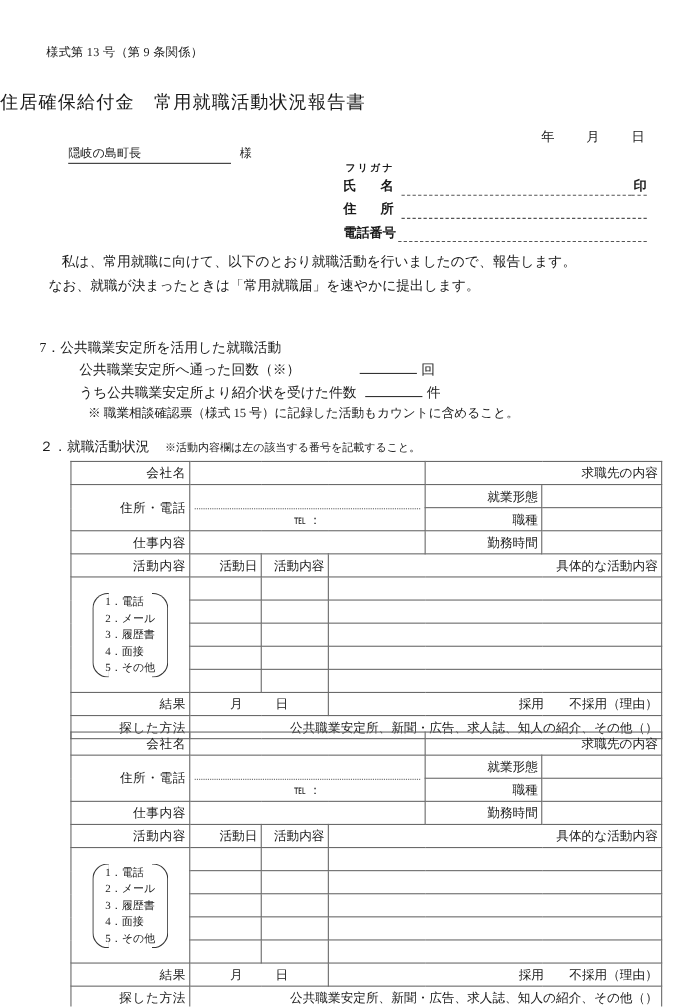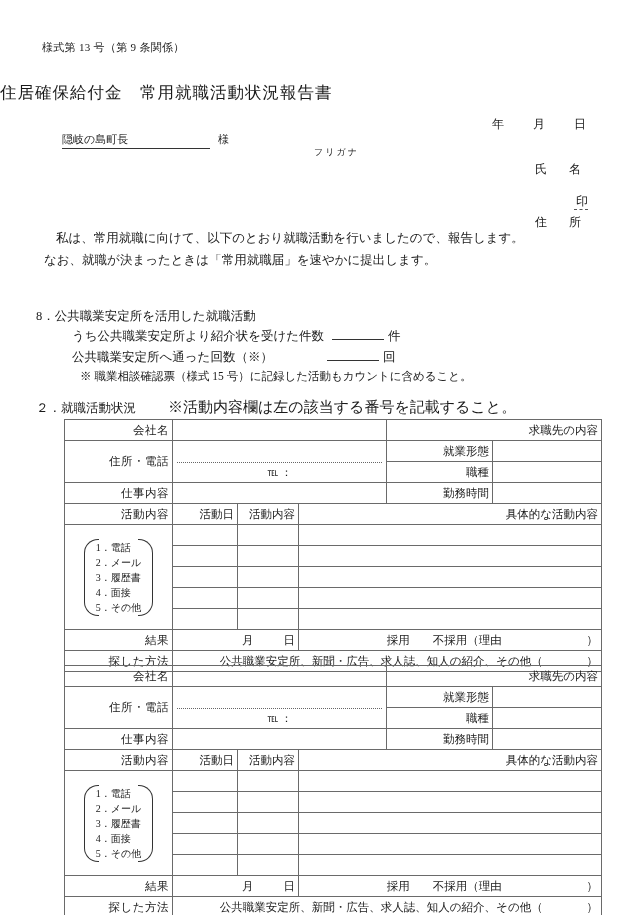--- a/index.html
+++ b/index.html
@@ -68,33 +68,33 @@
     margin-left: 8px;
   }
 
   
   .applicant {
     position: absolute;
     left: 312px;
     top: 146px;
     width: 276px;
     font-size: 12px;
+    font-weight: bold;
   }
   .furigana {
     font-size: 9px;
     letter-spacing: 2px;
     margin-bottom: 2px;
     padding-left: 2px;
   }
   .app-row {
     display: flex;
     align-items: flex-end;
     margin-bottom: 4px;
     white-space: nowrap;
-    flex-direction: column;
   }
   .app-label {
     flex: 0 0 auto;
     letter-spacing: 5px;
     padding-right: 2px;
   }
   .app-label.wide { letter-spacing: 0; }
   .app-fill {
     flex: 1 1 auto;
     border-bottom: 1px dashed #555;
@@ -153,22 +153,22 @@
 
   
   .sec2-title {
     position: absolute;
     left: 36px;
     top: 398px;
     font-size: 12.5px;
     white-space: nowrap;
   }
   .sec2-title .note-inline {
-    font-size: 15px;
-    margin-left: 32px;
+    font-size: 10px;
+    margin-left: 14px;
   }
 
   
   table.entry {
     position: absolute;
     left: 64px;
     width: 537px;
     border-collapse: collapse;
     table-layout: fixed;
     font-size: 11.5px;
@@ -176,21 +176,21 @@
   table.entry.t1 { top: 419px; }
   table.entry.t2 { top: 665px; }
 
   table.entry td {
     border: 1px solid #6a6a6a;
     padding: 0 3px;
     height: 20px;
     vertical-align: middle;
   }
   td.ctr { text-align: right; }
-  td.lft { text-align: center; padding-left: 6px; }
+  td.lft { text-align: right; padding-left: 6px; }
 
   
   td.lbl {
     text-align: right;
     letter-spacing: .5px;
   }
 
   
   td.addr-cell {
     padding: 0;
@@ -247,21 +247,21 @@
     list-style: none;
     font-size: 10px;
     line-height: 1.52;
     text-align: left;
   }
   .opts li { white-space: nowrap; }
 
   td.row-blank { height: 20px; }
 
   
-  .result-md { text-align: right; }
+  .result-md { text-align: center; }
   .result-md .m { margin-right: 30px; }
   .paren-right { float: right; }
 
   .nowrap { white-space: nowrap; }
 </style>
 </head>
 <body>
 
 <div class="page">
 
@@ -286,40 +286,44 @@
       <span class="app-label">氏　名</span>
       <span class="app-fill"></span>
       <span class="app-suffix">印</span>
     </div>
 
     <div class="app-row">
       <span class="app-label">住　所</span>
       <span class="app-fill"></span>
     </div>
 
+    <div class="app-row">
+      <span class="app-label wide">電話番号</span>
+      <span class="app-fill"></span>
+    </div>
   </div>
 
   <div class="statement">
     <p class="indent">私は、常用就職に向けて、以下のとおり就職活動を行いましたので、報告します。</p>
     <p>なお、就職が決まったときは「常用就職届」を速やかに提出します。</p>
   </div>
 
   <div class="sec1">
-    <p class="sec1-title">8．公共職業安定所を活用した就職活動</p>
+    <p class="sec1-title">7．公共職業安定所を活用した就職活動</p>
+
+    <p class="sub r1">
+      <span class="txt">公共職業安定所へ通った回数（※）</span>
+      <span class="blank"></span>
+      <span class="unit">回</span>
+    </p>
 
     <p class="sub">
       <span class="txt">うち公共職業安定所より紹介状を受けた件数</span>
       <span class="blank"></span>
       <span class="unit">件</span>
-    </p>
-
-    <p class="sub r1">
-      <span class="txt">公共職業安定所へ通った回数（※）</span>
-      <span class="blank"></span>
-      <span class="unit">回</span>
     </p>
 
     <p class="note">※ 職業相談確認票（様式 15 号）に記録した活動もカウントに含めること。</p>
   </div>
 
   <div class="sec2-title">
     <span>２．就職活動状況</span><span class="note-inline">※活動内容欄は左の該当する番号を記載すること。</span>
   </div>
 
   <table class="entry t1">

